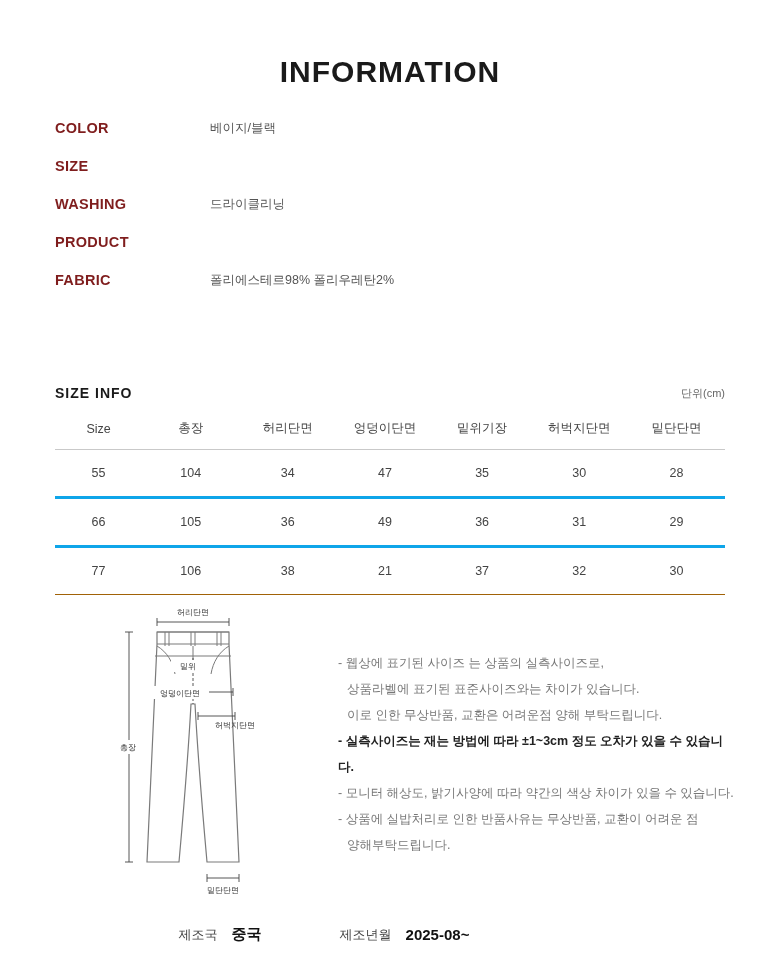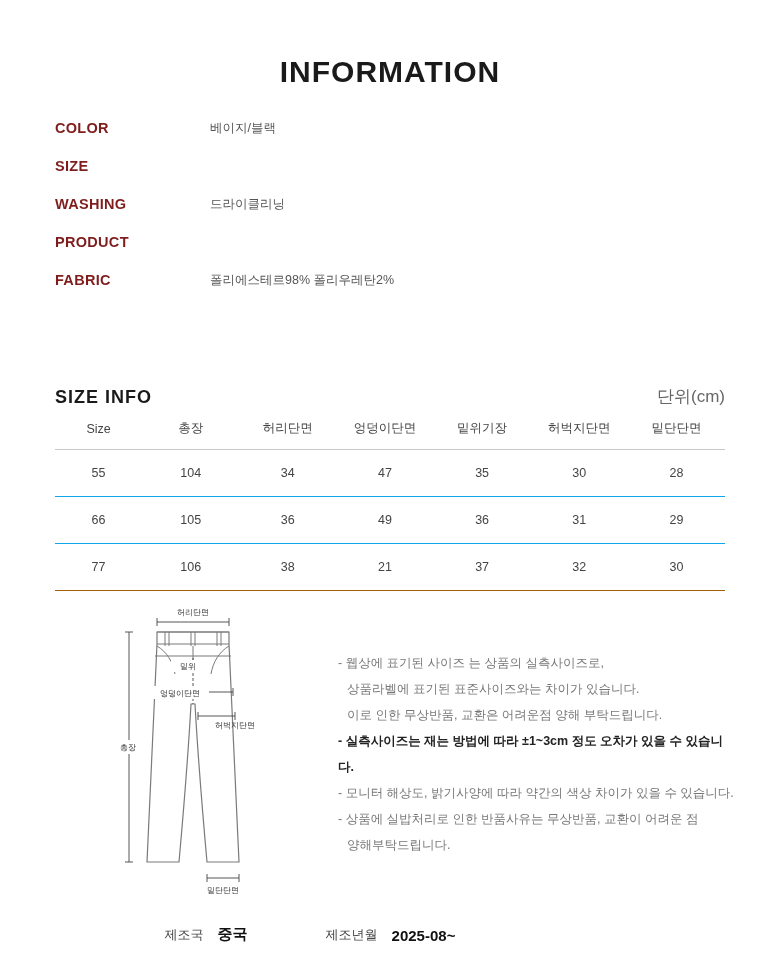--- a/index.html
+++ b/index.html
@@ -74,27 +74,27 @@
   .sizeinfo-head {
     position: absolute;
     top: 385px;
     left: 55px;
     width: 670px;
     display: flex;
     align-items: flex-end;
     justify-content: space-between;
   }
   .sizeinfo-title {
-    font-size: 18px;
+    font-size: 14px;
     font-weight: bold;
     color: #1a1a1a;
     letter-spacing: 1px;
   }
   .sizeinfo-unit {
-    font-size: 17px;
+    font-size: 11px;
     color: #666666;
   }
 
   table.size-table {
     position: absolute;
     top: 412px;
     left: 55px;
     width: 670px;
     border-collapse: collapse;
     font-size: 12.5px;
@@ -105,21 +105,21 @@
     font-size: 12.5px;
     color: #444444;
     padding: 8px 0 12px 0;
     text-align: center;
     border-bottom: 1px solid #c9c9c9;
   }
   table.size-table td {
     text-align: center;
     padding: 16px 0;
     color: #444444;
-    border-bottom: 1px solid #0ea5e9;
+    border-bottom: 3px solid #0ea5e9;
   }
   table.size-table tr.last td {
     border-bottom: 1px solid #a16207;
   }
 
   
   .diagram {
     position: absolute;
     top: 600px;
     left: 95px;
@@ -146,24 +146,25 @@
     padding-left: 9px;
   }
 
   
   .footer {
     position: absolute;
     top: 925px;
     left: 0;
     width: 620px;
     display: flex;
-    align-items: flex-end;
+    align-items: center;
     justify-content: center;
     font-size: 13px;
     color: #333333;
+    padding-left: 14px;
   }
   .footer .lbl {
     color: #444444;
     font-size: 13px;
   }
   .footer .val {
     color: #111111;
     font-size: 15px;
     font-weight: bold;
     margin-left: 14px;

